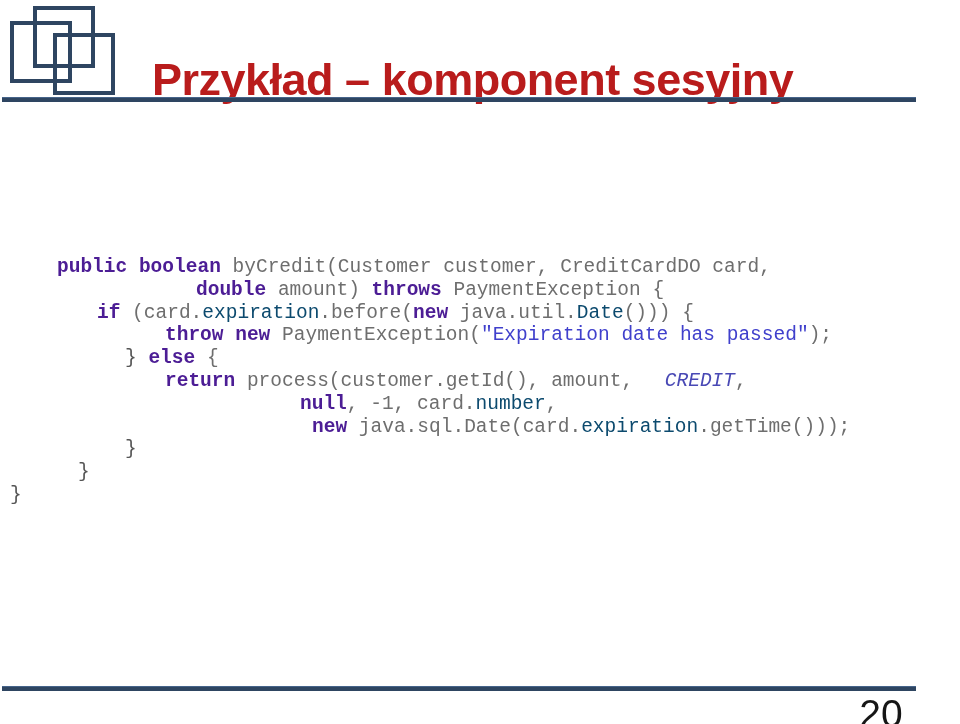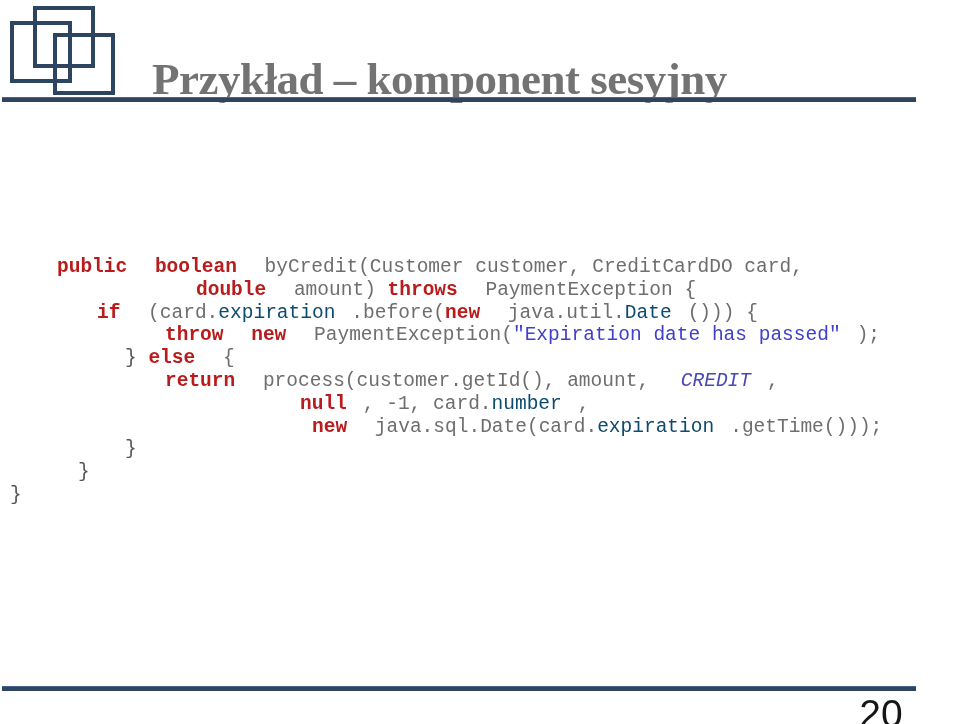--- a/index.html
+++ b/index.html
@@ -37,26 +37,26 @@
   .logo svg { display: block; }
 
   .slide-title {
     position: absolute;
     left: 152px;
     top: 12px;
     width: 790px;
     height: 74px;
     display: flex;
     align-items: center;
-    font-family: Liberation Serif, serif;
+    font-family: Liberation Sans, sans-serif;
     font-weight: bold;
     font-size: 45px;
     line-height: 1.05;
     letter-spacing: -0.5px;
-    color: #737373;
+    color: #b91c1c;
     white-space: nowrap;
   }
 
   .rule-top {
     position: absolute;
     left: 2px;
     top: 97px;
     width: 914px;
     height: 4px;
     background: #2e4561;
@@ -73,22 +73,22 @@
     font-size: 19.5px;
     line-height: 22.8px;
     white-space: pre;
     color: #6b6b6b;
   }
   .code-line {
     display: block;
     height: 22.8px;
     white-space: pre;
   }
-  .kw   { color: #b91c1c; font-weight: bold; }
-  .plain{ color: #6e6e6e; padding-left: 16px; }
+  .kw   { color: #4c1d95; font-weight: bold; }
+  .plain{ color: #6e6e6e; }
   .fld  { color: #0c4a6e; }
   .str  { color: #4040cc; }
   .cnst { color: #4949b5; font-style: italic; margin-left: 20px; }
   .brace{ color: #555555; }
 
   
   .rule-bottom {
     position: absolute;
     left: 2px;
     top: 686px;

